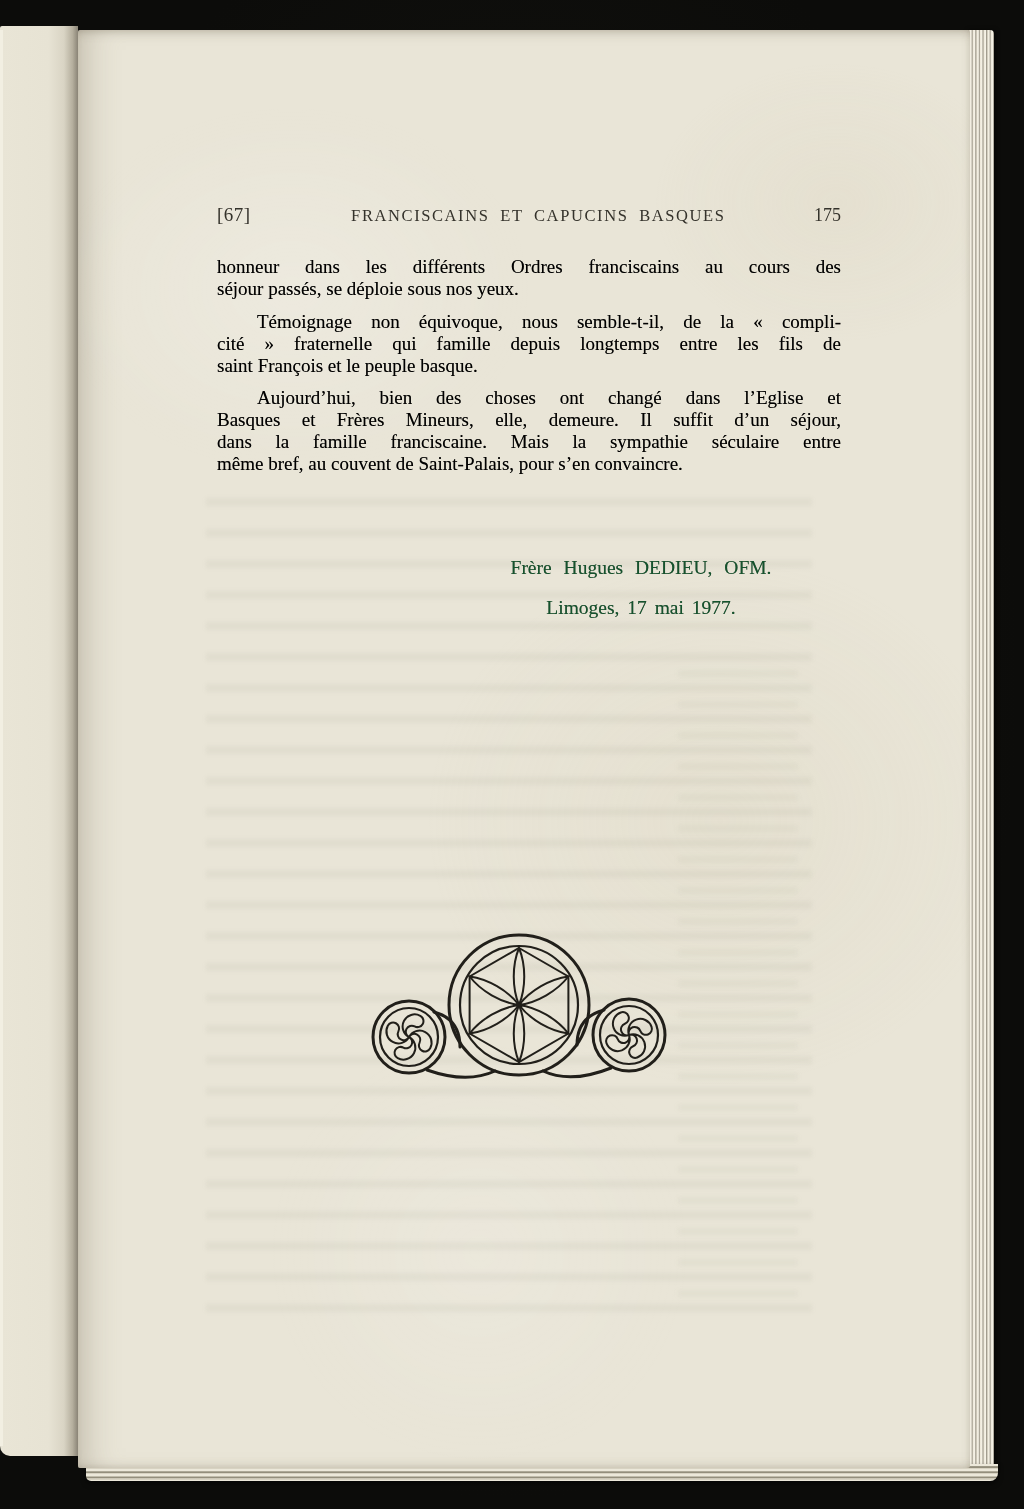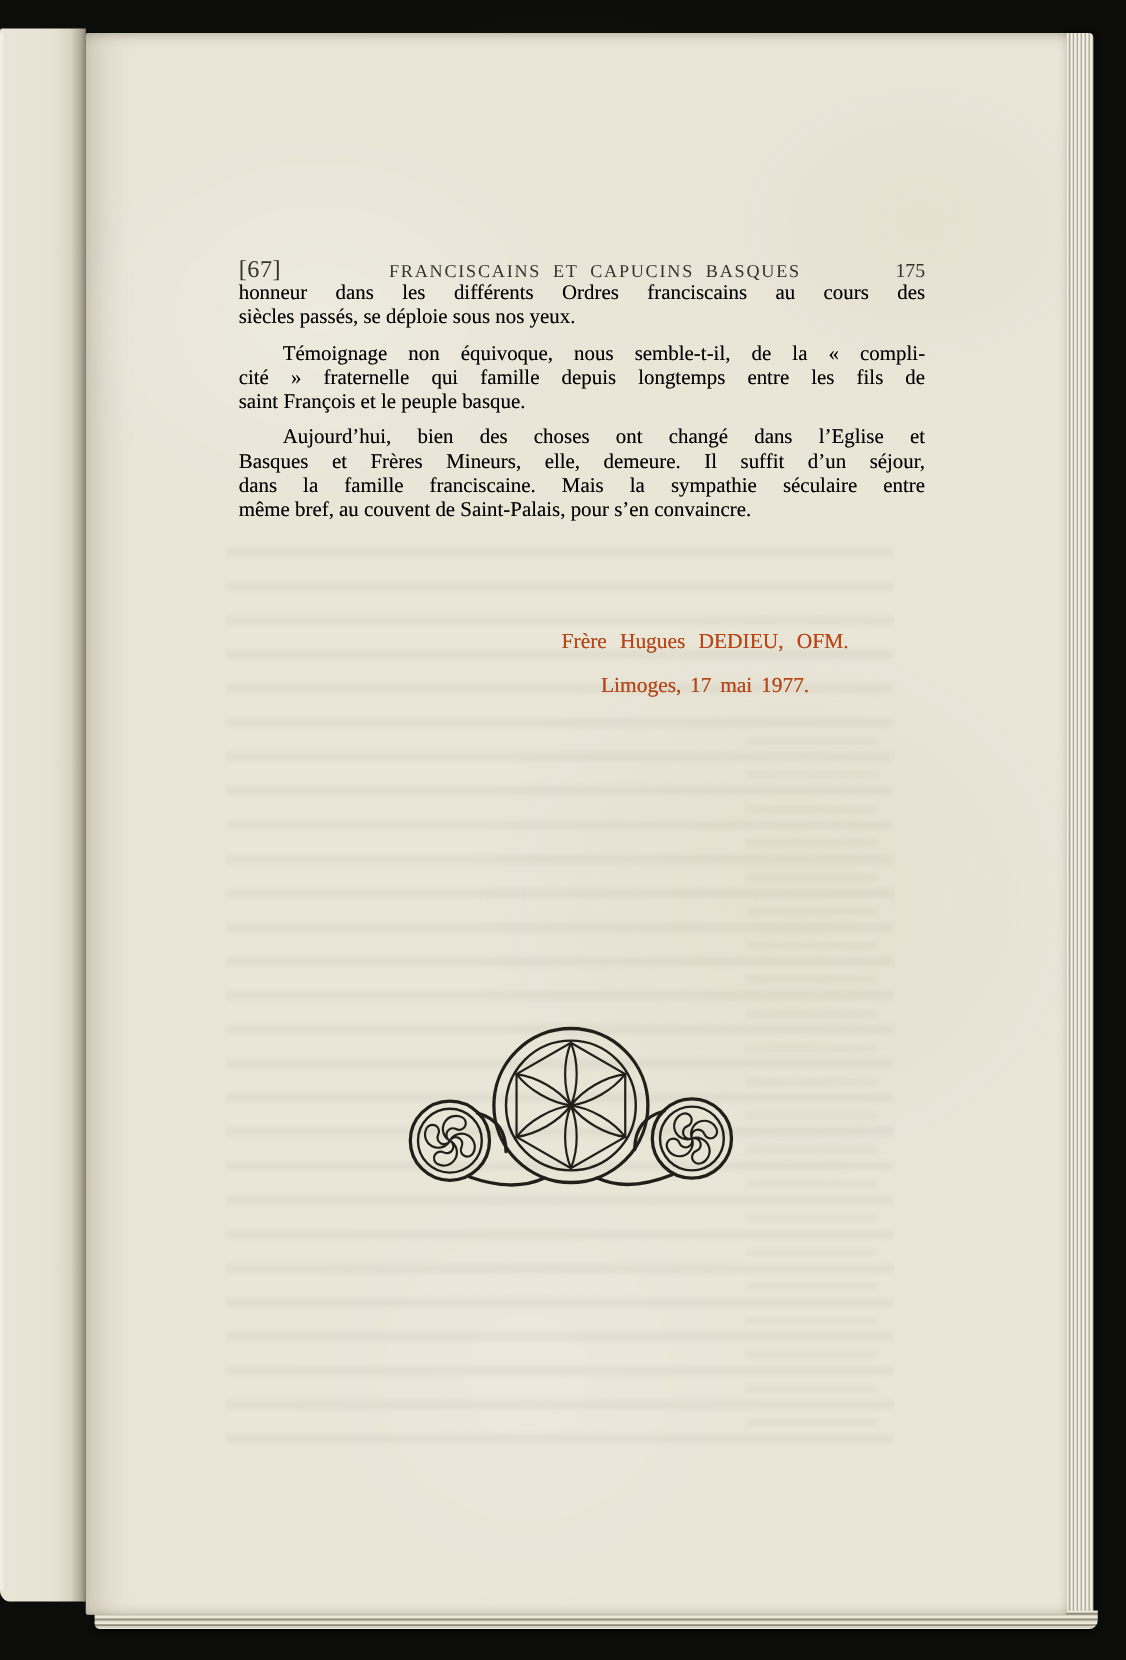--- a/index.html
+++ b/index.html
@@ -63,38 +63,38 @@
     position:absolute;left:600px;top:640px;width:120px;height:640px;
     background:repeating-linear-gradient(180deg, rgba(122,128,102,.05) 0 7px, transparent 7px 31px);
     filter:blur(2px);pointer-events:none;
   }
   
   .runhead{
     position:absolute;left:139px;top:174px;width:624px;
     display:flex;justify-content:space-between;align-items:baseline;
     color:#34322b;
   }
-  .runhead .bracket{font-size:22px;letter-spacing:.5px;}
+  .runhead .bracket{font-size:19px;letter-spacing:.5px;}
   .runhead .title{font-size:16.5px;letter-spacing:1.6px;word-spacing:5px;margin-left:12px;}
-  .runhead .folio{font-size:18px;margin-top:32px;}
+  .runhead .folio{font-size:18px;}
   
   .para{position:absolute;left:139px;width:624px;color:#000000;}
   .line{
     height:22px;line-height:22px;font-size:19px;
     text-align:justify;text-align-last:justify;
     box-sizing:border-box;width:624px;
     text-shadow:0 0 .4px rgba(43,41,36,.55);
   }
   .line.indent{padding-left:40px;}
   .line.last{text-align-last:left;}
   .p1{top:226px;}
   .p2{top:281px;}
   .p3{top:357px;}
   
-  .signature{position:absolute;left:139px;top:527px;width:624px;color:#c2410c;margin-top:16px;}
+  .signature{position:absolute;left:139px;top:527px;width:624px;color:#14532d;}
   .sig-line{
     height:22px;line-height:22px;font-size:19.5px;text-align:center;
     transform:translateX(112px);
     text-shadow:0 0 .4px rgba(43,41,36,.55);
   }
   .sig-author{word-spacing:7px;}
   .sig-date{margin-top:18px;word-spacing:3px;}
   
   .ornament{position:absolute;left:279px;top:901px;width:324px;height:166px;}
   .ornament svg{display:block;width:100%;height:100%;}
@@ -114,21 +114,21 @@
     <div class="ghost-col"></div>
 
     <div class="runhead">
       <span class="bracket">[67]</span>
       <span class="title">FRANCISCAINS ET CAPUCINS BASQUES</span>
       <span class="folio">175</span>
     </div>
 
     <div class="para p1">
       <div class="line">honneur dans les différents Ordres franciscains au cours des</div>
-      <div class="line last">siècles passés, se déploie sous nos yeux.</div>
+      <div class="line last">séjour passés, se déploie sous nos yeux.</div>
     </div>
 
     <div class="para p2">
       <div class="line indent">Témoignage non équivoque, nous semble-t-il, de la « compli-</div>
       <div class="line">cité » fraternelle qui famille depuis longtemps entre les fils de</div>
       <div class="line last">saint François et le peuple basque.</div>
     </div>
 
     <div class="para p3">
       <div class="line indent">Aujourd’hui, bien des choses ont changé dans l’Eglise et</div>

